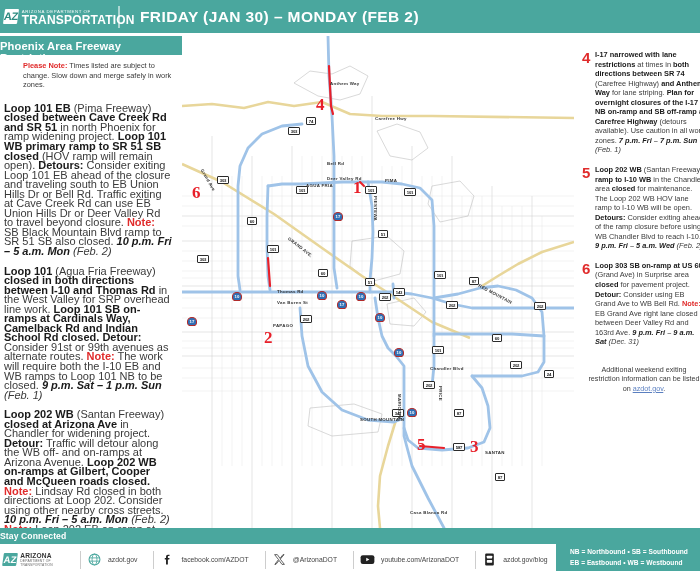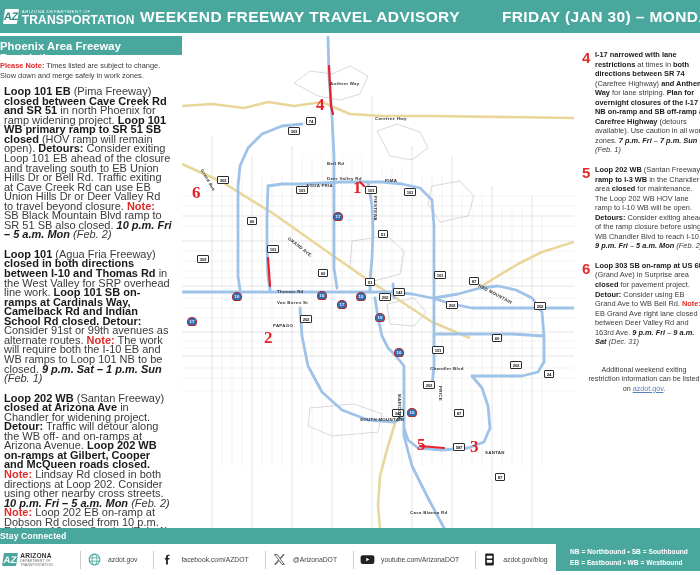--- a/index.html
+++ b/index.html
@@ -41,22 +41,23 @@
   .left-col {
     position:absolute; left:-13px; top:36px; width:195px; height:492px;
     background:#ffffff;
   }
   .panel-title {
     background:#4aa79e; color:#ffffff; font-weight:bold; font-size:11.2px;
     padding:4px 0 4px 13px; letter-spacing:0.1px; height:19px;
   }
   .left-body { padding:6px 6px 0 13px; }
   .please-note {
-    font-size:7.4px; line-height:9.6px; color:#3a3a3a; margin-bottom:7px;
+    font-size:7.4px; line-height:9.6px; color:#3a3a3a; margin-bottom:14px;
     padding-right:4px;
+    padding-left:23px;
   }
   .red { color:#e02b2b; font-weight:bold; }
   .item { display:flex; margin-bottom:10px; }
   .item-num {
     color:#e02b2b; font-weight:bold; font-size:15px; line-height:13px;
     width:13px; flex:0 0 13px; margin-left:-9px; padding-top:1px;
   }
   .item-txt {
     font-size:11px; line-height:9.55px; color:#3a3a3a; flex:1; padding-right:4px;
   }
@@ -148,21 +149,20 @@
 
   <div class="header">
     <div class="hdr-logo">
       <div class="az-badge">AZ</div>
       <div class="az-words">
         <div class="l1">ARIZONA DEPARTMENT OF</div>
         <div class="l2">TRANSPORTATION</div>
       </div>
     </div>
     <div class="hdr-div"></div>
-    <div class="hdr-title">WEEKEND FREEWAY TRAVEL ADVISORY</div>
     <div class="hdr-div"></div>
     <div class="hdr-dates">FRIDAY (JAN 30) – MONDAY (FEB 2)</div>
   </div>
 
   <div class="left-col">
     <div class="panel-title">Phoenix Area Freeway Restrictions:</div>
     <div class="left-body">
       <div class="please-note">
         <span class="red">Please Note:</span><span> Times listed are subject to change. Slow down and merge safely in work zones.</span>
       </div>
@@ -325,21 +325,21 @@
 
   <div class="right-col">
     <div class="right-body">
       <div id="right-items">
           <div class="r-item">
             <div class="r-num">4</div>
             <div class="r-txt"><b>I-17 narrowed with lane restrictions</b> at times in <b>both directions between SR 74</b> (Carefree Highway) <b>and Anthem Way</b> for lane striping. <b>Plan for overnight closures of the I-17 NB on-ramp and SB off-ramp at Carefree Highway</b> (detours available). Use caution in all work zones. <i>7 p.m. Fri – 7 p.m. Sun</i> <span class="plain-i">(Feb. 1)</span></div>
           </div>
           <div class="r-item">
             <div class="r-num">5</div>
-            <div class="r-txt"><b>Loop 202 WB</b> (Santan Freeway) <b>ramp to I-3 WB</b> in the Chandler area <b>closed</b> for maintenance. The Loop 202 WB HOV lane ramp to I-10 WB will be open. <b>Detours:</b> Consider exiting ahead of the ramp closure before using WB Chandler Blvd to reach I-10. <i>9 p.m. Fri – 5 a.m. Mon</i> <span class="plain-i">(Feb. 2)</span></div>
+            <div class="r-txt"><b>Loop 202 WB</b> (Santan Freeway) <b>ramp to I-10 WB</b> in the Chandler area <b>closed</b> for maintenance. The Loop 202 WB HOV lane ramp to I-10 WB will be open. <b>Detours:</b> Consider exiting ahead of the ramp closure before using WB Chandler Blvd to reach I-10. <i>9 p.m. Fri – 5 a.m. Wed</i> <span class="plain-i">(Feb. 2)</span></div>
           </div>
           <div class="r-item">
             <div class="r-num">6</div>
             <div class="r-txt"><b>Loop 303 SB on-ramp at US 60</b> (Grand Ave) in Surprise area <b>closed</b> for pavement project. <b>Detour:</b> Consider using EB Grand Ave to WB Bell Rd. <span class="red">Note:</span> EB Grand Ave right lane closed between Deer Valley Rd and 163rd Ave. <i>9 p.m. Fri – 9 a.m. Sat</i> <span class="plain-i">(Dec. 31)</span></div>
           </div>
         </div>
       <div class="addl">
         <span>Additional weekend exiting restriction information can be listed on </span><a href="#">azdot.gov</a><span>.</span>
       </div>
     </div>

